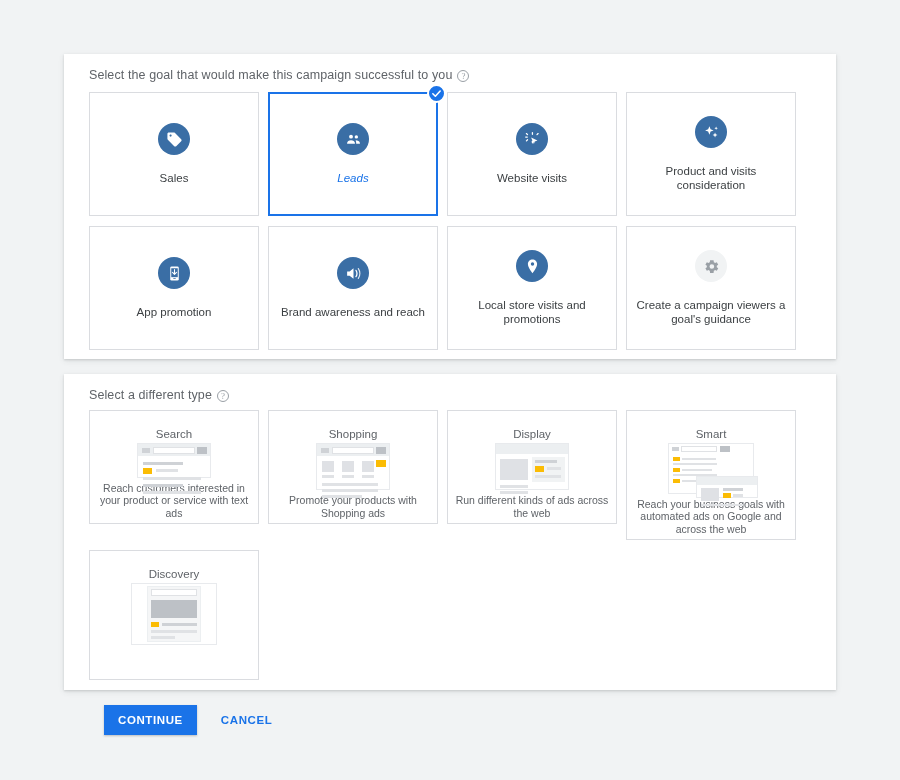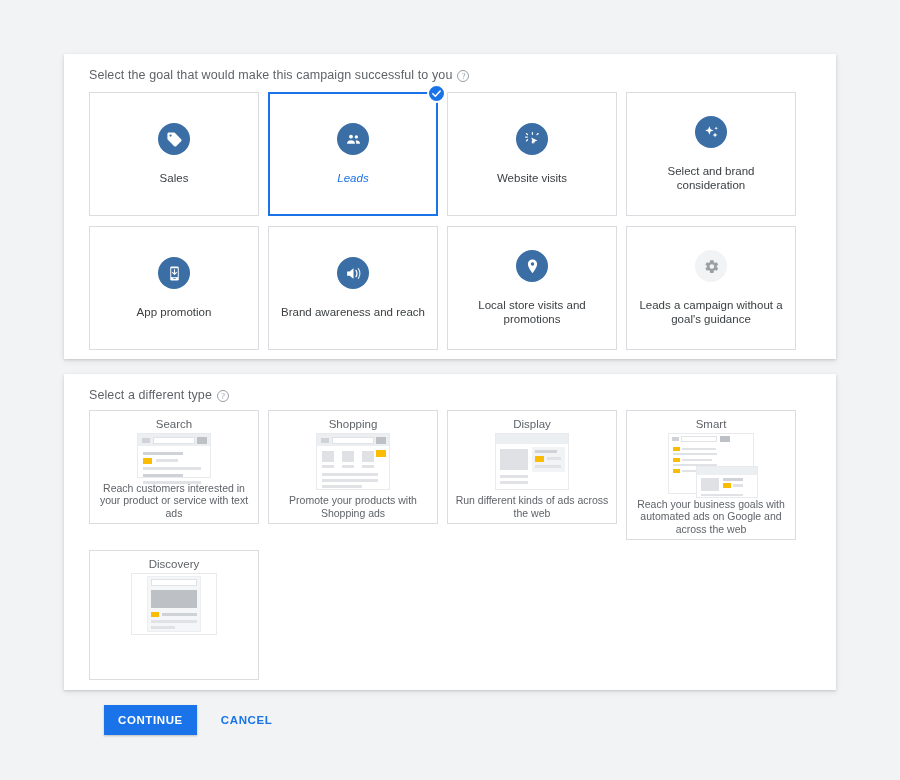--- a/index.html
+++ b/index.html
@@ -86,21 +86,21 @@
   }
   .type-card {
     height: 114px;
     border: 1px solid #dadce0;
     background: #fff;
     display: flex; flex-direction: column; align-items: center;
     padding: 6px 6px 4px;
     cursor: pointer;
   }
   .type-card.tall { height: 130px; }
-  .type-title { font-size: 11.5px; color: #5f6368; margin: 1px 0 3px; }
+  .type-title { font-size: 11.5px; color: #5f6368; margin: 11px 0 3px; }
   .type-thumb {
     width: 74px; height: 57px;
     position: relative; margin-bottom: 4px;
   }
   .type-card.tall .type-thumb { width: 86px; height: 62px; }
   .type-desc {
     font-size: 10.5px; color: #5f6368; text-align:center;
     line-height: 12.5px; max-width: 158px;
   }
 
@@ -185,21 +185,21 @@
       </div>
 
       <div class="goal-card">
         <span class="goal-icon">
           <svg width="17" height="17" viewBox="0 0 24 24" fill="#fff">
             <path d="M9 3l1.7 4.3L15 9l-4.3 1.7L9 15l-1.7-4.3L3 9l4.3-1.7L9 3z"></path>
             <path d="M17 12l1 2.5 2.5 1-2.5 1-1 2.5-1-2.5-2.5-1 2.5-1 1-2.5z"></path>
             <path d="M18.5 3.5l.7 1.8 1.8.7-1.8.7-.7 1.8-.7-1.8-1.8-.7 1.8-.7.7-1.8z"></path>
           </svg>
         </span>
-        <span class="goal-label">Select and brand consideration</span>
+        <span class="goal-label">Product and visits consideration</span>
       </div>
 
       <div class="goal-card">
         <span class="goal-icon">
           <svg width="17" height="17" viewBox="0 0 24 24">
             <rect x="6" y="2" width="12" height="20" rx="2" fill="#fff"></rect>
             <rect x="7.4" y="4.6" width="9.2" height="12.6" fill="#3a6ea5"></rect>
             <path d="M12 6.4v6.6M9.2 10.4L12 13.2l2.8-2.8" stroke="#fff" stroke-width="1.5" fill="none" stroke-linecap="round" stroke-linejoin="round"></path>
             <rect x="10.2" y="18.7" width="3.6" height="1.1" rx=".5" fill="#3a6ea5"></rect>
           </svg>
@@ -226,21 +226,21 @@
         </span>
         <span class="goal-label">Local store visits and promotions</span>
       </div>
 
       <div class="goal-card">
         <span class="goal-icon muted">
           <svg width="17" height="17" viewBox="0 0 24 24" fill="#9aa0a6">
             <path d="M19.4 13a7.8 7.8 0 000-2l2.1-1.6-2-3.5-2.5 1a7.7 7.7 0 00-1.7-1L14.9 3H10l-.4 2.9c-.6.2-1.2.6-1.7 1l-2.5-1-2 3.5L5.5 11a7.8 7.8 0 000 2l-2.1 1.6 2 3.5 2.5-1c.5.4 1.1.8 1.7 1l.4 2.9h4.9l.4-2.9c.6-.2 1.2-.6 1.7-1l2.5 1 2-3.5L19.4 13zM12.5 15.3a3.3 3.3 0 110-6.6 3.3 3.3 0 010 6.6z"></path>
           </svg>
         </span>
-        <span class="goal-label">Leads a campaign without a goal's guidance</span>
+        <span class="goal-label">Create a campaign viewers a goal's guidance</span>
       </div>
 
     </div>
   </div>
 
   <div class="panel" id="type-panel">
     <div class="section-title">
       <span>Select a different type</span>
       <span class="help-icon">?</span>
     </div>

